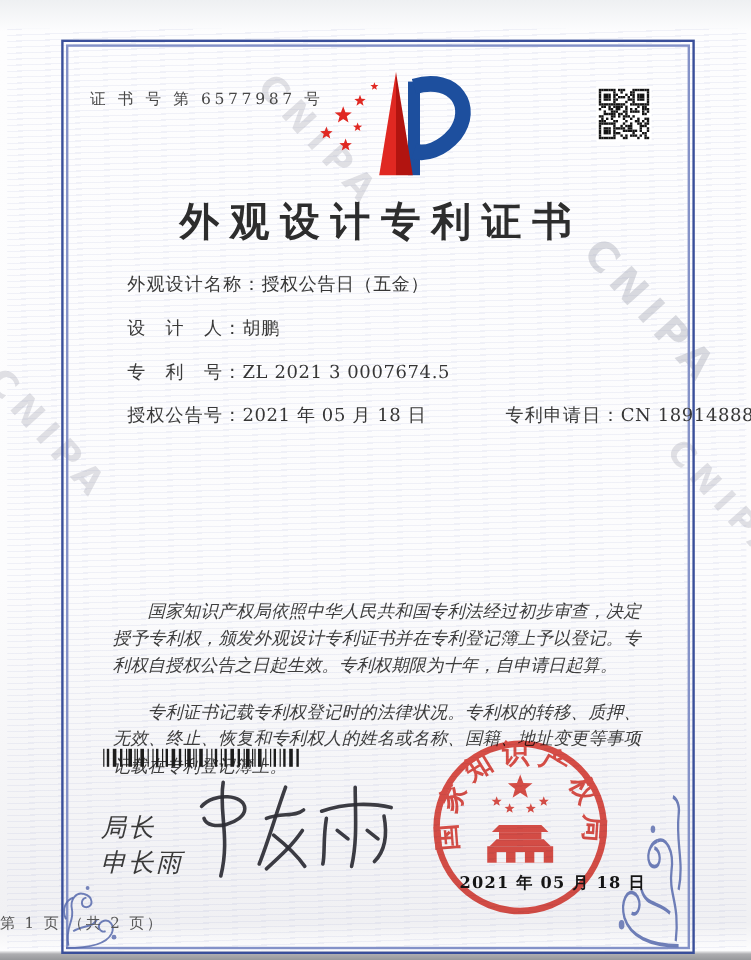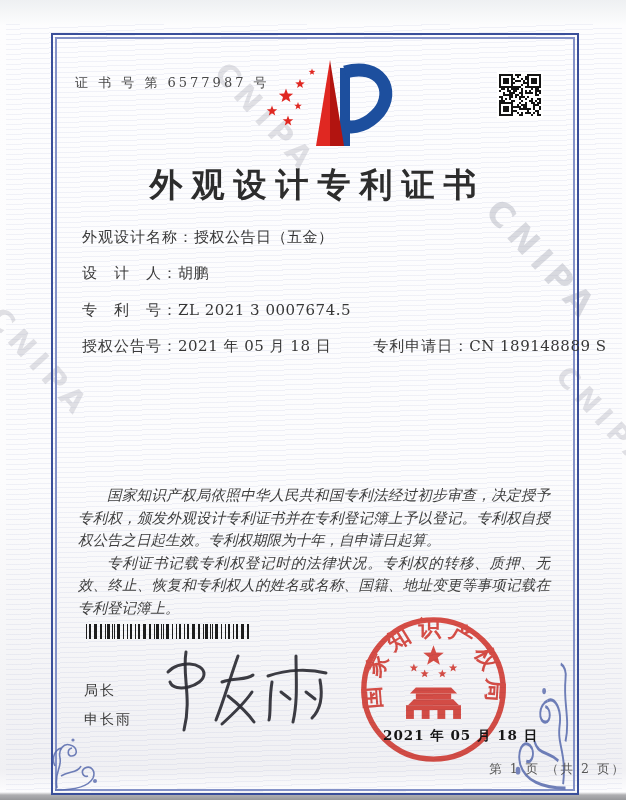--- a/index.html
+++ b/index.html
@@ -47,40 +47,40 @@
   .qm{width:2px;height:2px;}
   .qm.on{background:#141414;}
   .logo{position:absolute;left:260px;top:54px;width:150px;height:100px;}
   .logo .star{fill:var(--logo-red);}
   .doc-title{
     position:absolute;left:0;top:163px;width:100%;text-align:center;
     font-size:33px;font-weight:bold;letter-spacing:9px;color:#2d2d2d;text-indent:9px;
   }
   .fields{position:absolute;left:82px;top:228px;right:56px;font-size:15px;}
   .frow{height:36.4px;white-space:nowrap;}
-  .flabel{letter-spacing:1px;color:#3a3a3a;}
+  .flabel{letter-spacing:1px;color:#3a3a3a;margin-left:24px;}
   .fvalue{color:#363636;letter-spacing:0.5px;}
   .grant-gap{display:inline-block;width:42px;}
   .body-text{
     position:absolute;left:78px;top:484px;width:472px;
     font-size:14.5px;line-height:22.6px;text-align:justify;color:#3d3d3d;font-style:italic;
   }
-  .body-text p{margin:0;text-indent:2em;}
+  .body-text p{margin:16px;text-indent:2em;font-family:Liberation Mono, monospace;}
   .barcode{position:absolute;left:86px;top:624px;height:15px;white-space:nowrap;font-size:0;}
   .barcode span{display:inline-block;height:15px;vertical-align:top;}
   .barcode span.bar{background:#1d1d1d;}
-  .signatory{position:absolute;left:84px;top:676px;font-size:14px;letter-spacing:2px;line-height:29px;color:#3a3a3a;}
+  .signatory{position:absolute;left:84px;top:676px;font-size:21px;letter-spacing:2px;line-height:29px;color:#3a3a3a;font-style:italic;}
   .signature{position:absolute;left:158px;top:646px;width:178px;height:92px;}
   .signature path{stroke:#2b2b33;stroke-width:3;fill:none;stroke-linecap:round;opacity:0.92;}
   .seal{position:absolute;left:355px;top:611px;width:157px;height:157px;mix-blend-mode:multiply;}
   .seal .red{fill:var(--seal-red);}
   .seal .ring{fill:none;stroke:var(--seal-red);stroke-width:5.5;}
   .seal .arc-text{font-size:23px;letter-spacing:7px;fill:var(--seal-red);font-weight:bold;}
   .seal-date{position:absolute;left:383px;top:727px;font-size:13.5px;letter-spacing:1px;color:#151515;font-weight:600;}
-  .footer{position:absolute;left:0;top:761px;width:100%;text-align:right;font-size:12.5px;letter-spacing:2px;color:#555;}
+  .footer{position:absolute;left:0;top:761px;width:100%;text-align:left;font-size:12.5px;letter-spacing:2px;color:#555;}
   .ornament{position:absolute;pointer-events:none;}
   .ornament path{stroke:var(--ornament-blue);stroke-width:1.6;fill:none;opacity:0.85;}
   .ornament circle{fill:var(--ornament-blue);opacity:0.8;}
   .orn-left{left:46px;top:724px;width:66px;height:68px;}
   .orn-right{left:499px;top:660px;width:76px;height:132px;transform:scaleX(-1);}
 </style>
 </head>
 <body>
 
 <div class="photo">

